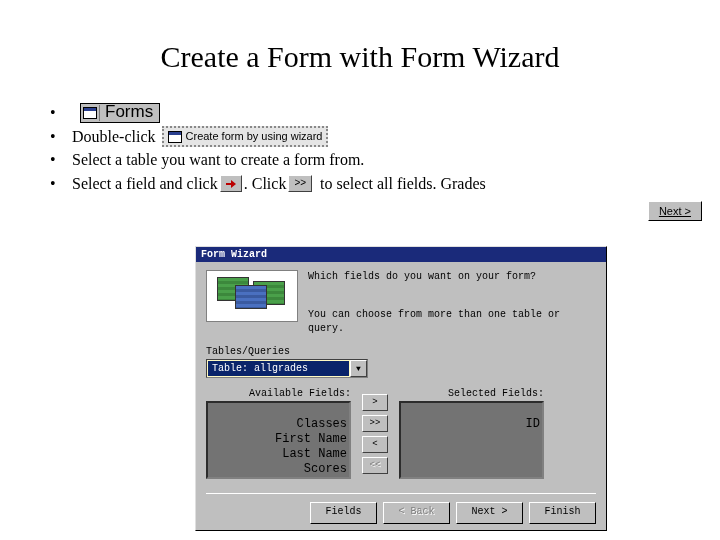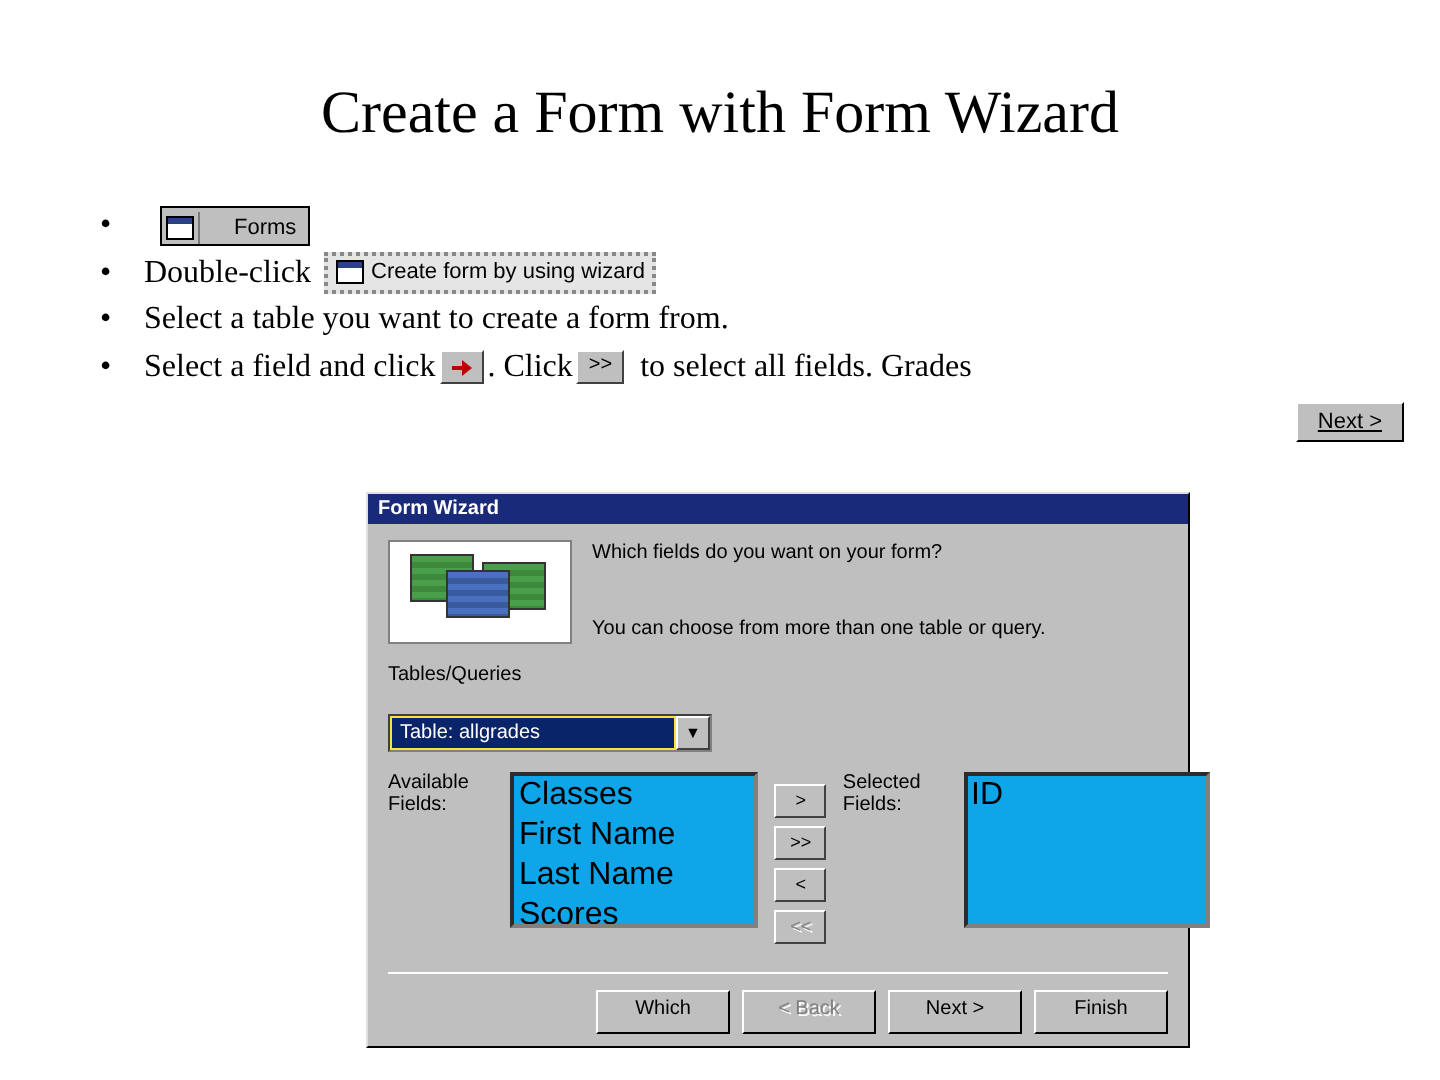--- a/index.html
+++ b/index.html
@@ -40,29 +40,28 @@
     width: 22px;
     flex-shrink: 0;
     text-align: left;
   }
   .txt {
     white-space: nowrap;
   }
   
   .forms-tab {
     display: inline-flex;
-    align-items: flex-end;
+    align-items: center;
     height: 18px;
     background: #bfbfbf;
     border: 1px solid #000;
     font-family: Tahoma, Arial, sans-serif;
-    font-size: 11px;
+    font-size: 17px;
     margin-left: 8px;
     padding-right: 6px;
-    gap: 12px;
   }
   .forms-tab .ic {
     width: 18px; height: 16px;
     display: flex;
     align-items: center;
     justify-content: center;
     border-right: 1px solid #7a7a7a;
     margin-right: 5px;
     background: #bfbfbf;
   }
@@ -124,29 +123,29 @@
     border-left: 1px solid #fff;
     border-right: 1px solid #000;
     border-bottom: 1px solid #000;
     padding: 3px 10px;
     text-decoration: underline;
   }
 
   
   .wizard {
     position: absolute;
-    left: 183px;
+    left: 195px;
     top: 246px;
     width: 410px;
     background: #bfbfbf;
     border-top: 1px solid #dfdfdf;
     border-left: 1px solid #dfdfdf;
     border-right: 1px solid #000;
     border-bottom: 1px solid #000;
-    font-family: Liberation Sans, sans-serif;
+    font-family: Liberation Mono, monospace;
     font-size: 10px;
   }
   .wizard .titlebar {
     background: #1a2a7a;
     color: #fff;
     padding: 2px 5px;
     font-weight: bold;
     font-size: 10px;
   }
   .wizard .body {
@@ -173,27 +172,27 @@
     border: 1px solid #333;
   }
   .wiz-ill .p1 { left: 10px; top: 6px; }
   .wiz-ill .p2 { left: 28px; top: 14px; background: repeating-linear-gradient(#4a70c0, #4a70c0 3px, #3a5aa0 3px, #3a5aa0 6px);}
   .wiz-ill .p3 { left: 46px; top: 10px; }
   .wiz-txt { font-size: 10px; color: #000; line-height: 1.4; }
   .wiz-label { display: block; margin-top: 10px; }
   .combo {
     display: inline-flex;
     align-items: flex-start;
-    background: #fde047;
+    background: #fef9c3;
     border: 1px solid #808080;
     border-top-color: #404040;
     border-left-color: #404040;
     width: 160px;
     height: 17px;
-    margin-top: 14px;
+    margin-top: 2px;
   }
   .combo .ctext {
     flex: 1;
     padding: 0 4px;
     font-size: 10px;
     overflow: hidden;
     background: #0a246a;
     color: #fff;
     height: 15px;
     line-height: 15px;
@@ -209,33 +208,34 @@
     display:flex;align-items:center;justify-content:center;
     font-size: 8px;
   }
   .columns {
     display: flex;
     margin-top: 10px;
     gap: 8px;
   }
   .col {
     display: flex;
-    flex-direction: row;
+    flex-direction: column;
+    text-align: right;
   }
   .col .clabel {
     font-size: 10px;
     margin-bottom: 2px;
   }
   .listbox {
     width: 145px;
     height: 78px;
-    background: #0ea5e9;
+    background: #737373;
     border: 2px inset #808080;
-    padding: 0 2px;
-    font-size: 16px;
+    padding: 14px 2px;
+    font-size: 12px;
     overflow: hidden;
     box-sizing: border-box;
   }
   .listbox div {
     line-height: 1.25;
     white-space: nowrap;
   }
   .midbtns {
     display: flex;
     flex-direction: column;
@@ -388,21 +388,21 @@
         </div>
         <div class="col">
           <span class="clabel">Selected Fields:</span>
           <div class="listbox" id="selList">
               <div>ID</div>
             </div>
         </div>
       </div>
 
       <div class="btnrow">
-        <div class="wbtn">Which</div>
+        <div class="wbtn">Fields</div>
         <div class="wbtn dis">&lt; Back</div>
         <div class="wbtn">Next &gt;</div>
         <div class="wbtn">Finish</div>
       </div>
     </div>
   </div>
 
 </div>
 
 </body></html>

